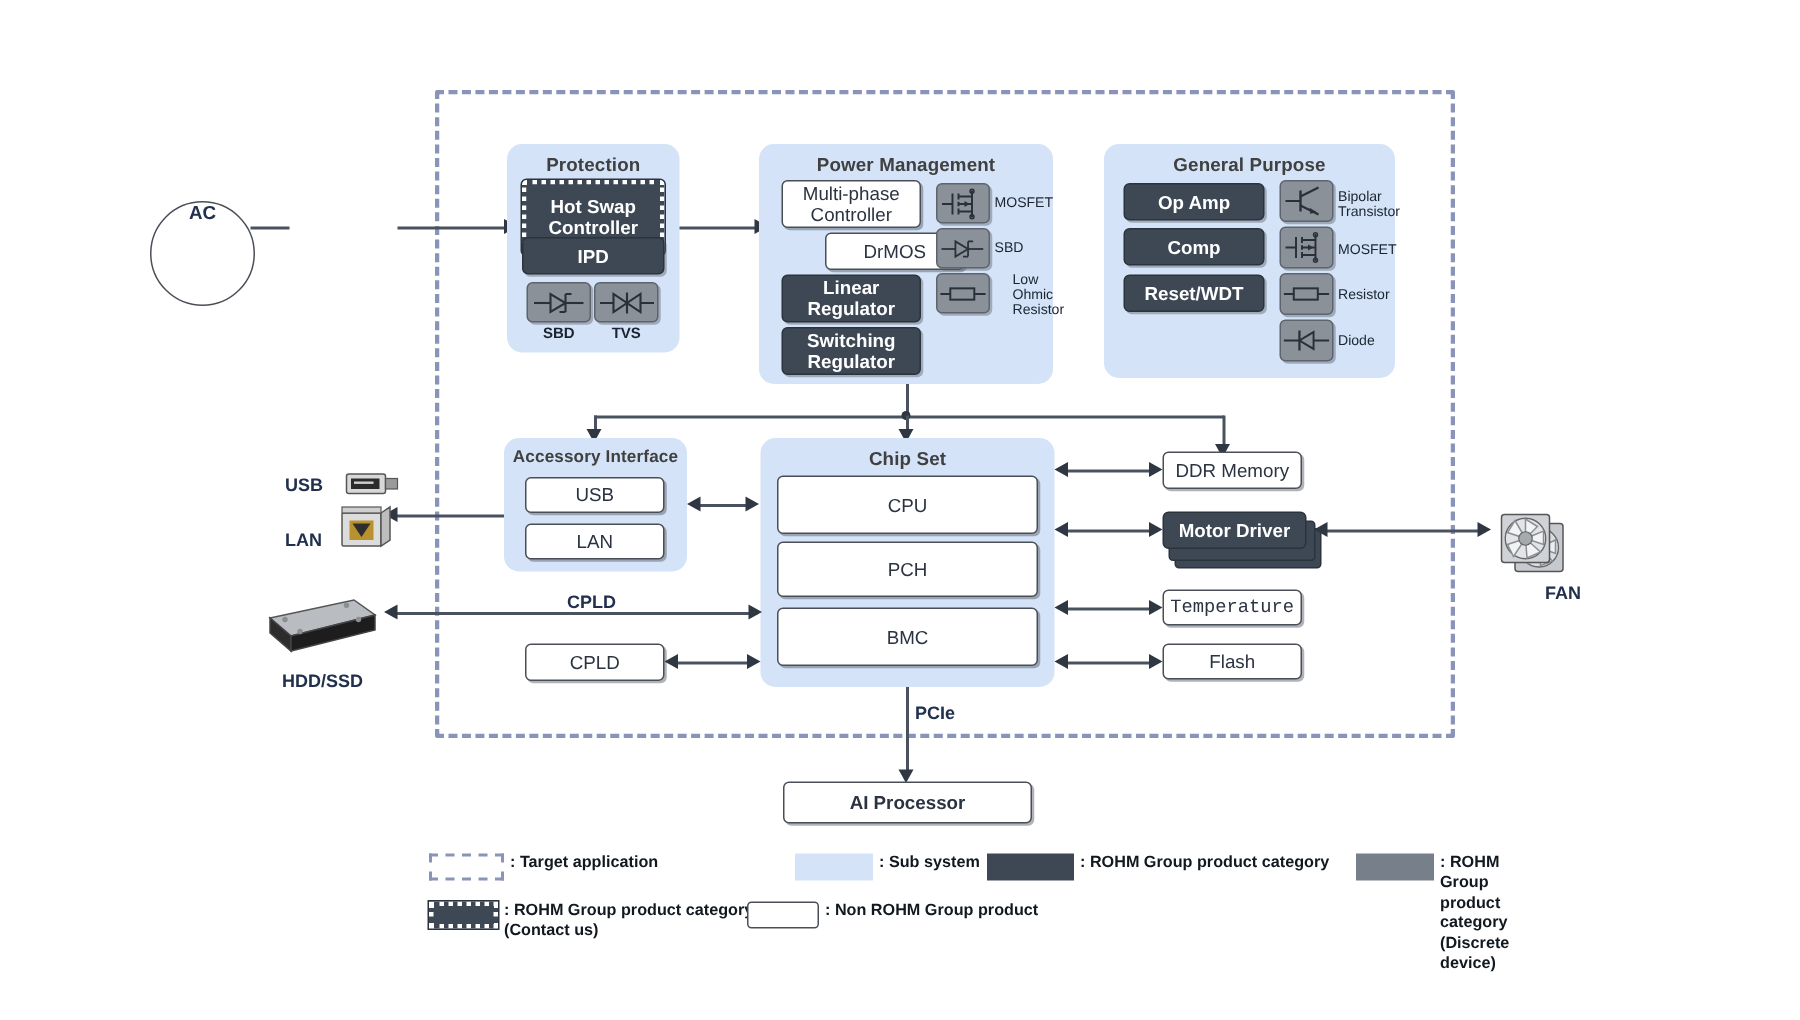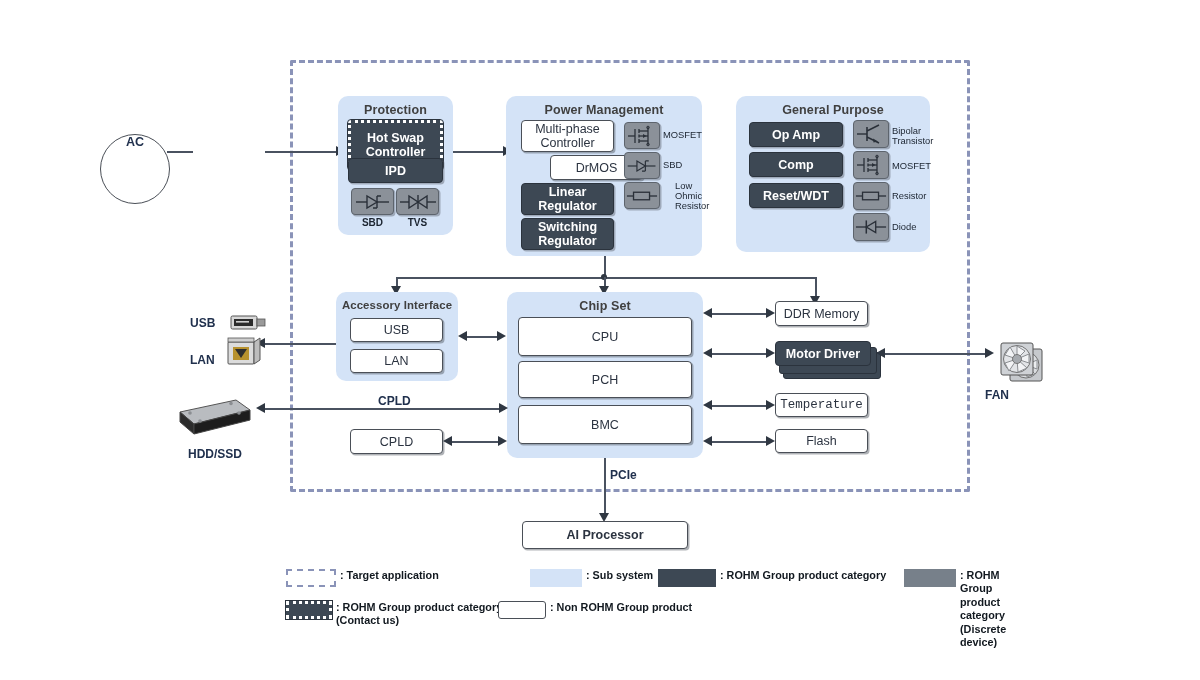--- a/index.html
+++ b/index.html
@@ -423,21 +423,21 @@
       <g stroke="#8b8e92" stroke-width="1" fill="#f2f3f5">
         <path d="M25 24 L25 11 L33 16 Z"></path>
           <path d="M25 24 L37 19 L37 28 Z"></path>
         <path d="M25 24 L35 33 L26 37 Z"></path>
           <path d="M25 24 L17 36 L13 28 Z"></path>
         <path d="M25 24 L13 20 L18 12 Z"></path>
       </g>
       <circle cx="25" cy="24" r="4.5" fill="#a6aaaf" stroke="#666" stroke-width=".8"></circle>
     </svg>
   </div>
-  <div class="lbl abs" style="left:949px;top:388px;padding-left:36px;">FAN</div>
+  <div class="lbl abs" style="left:994px;top:388px;padding-left:36px;">FAN</div>
 
   <div class="blk blk-white abs" style="left:775px;top:393px;width:93px;height:24px;font-family:Liberation Mono, monospace;">
     <span>Temperature</span>
   </div>
   <div class="ln lnh abs" style="left:711px;top:405px;width:58px;"></div>
   <div class="arw arw-l abs" style="left:703px;top:400px;"></div>
   <div class="arw arw-r abs" style="left:766px;top:400px;"></div>
 
   <div class="blk blk-white abs" style="left:775px;top:429px;width:93px;height:24px;">
     <span>Flash</span>

